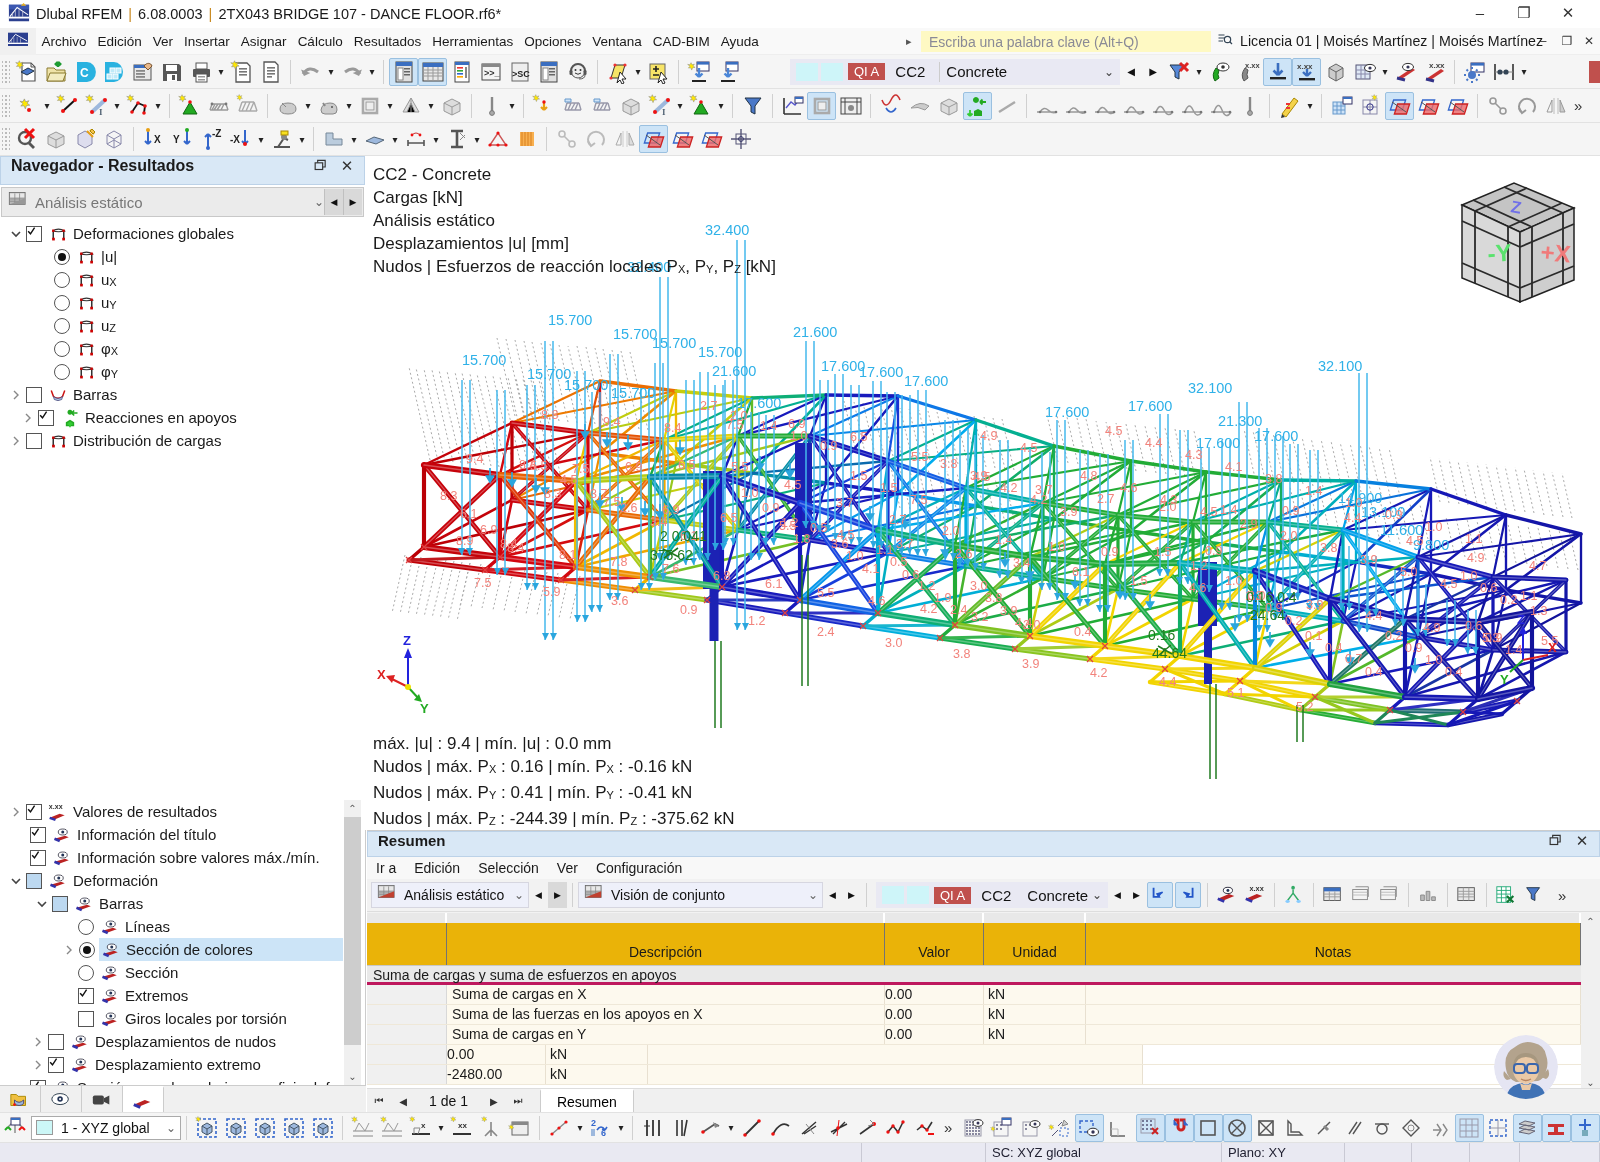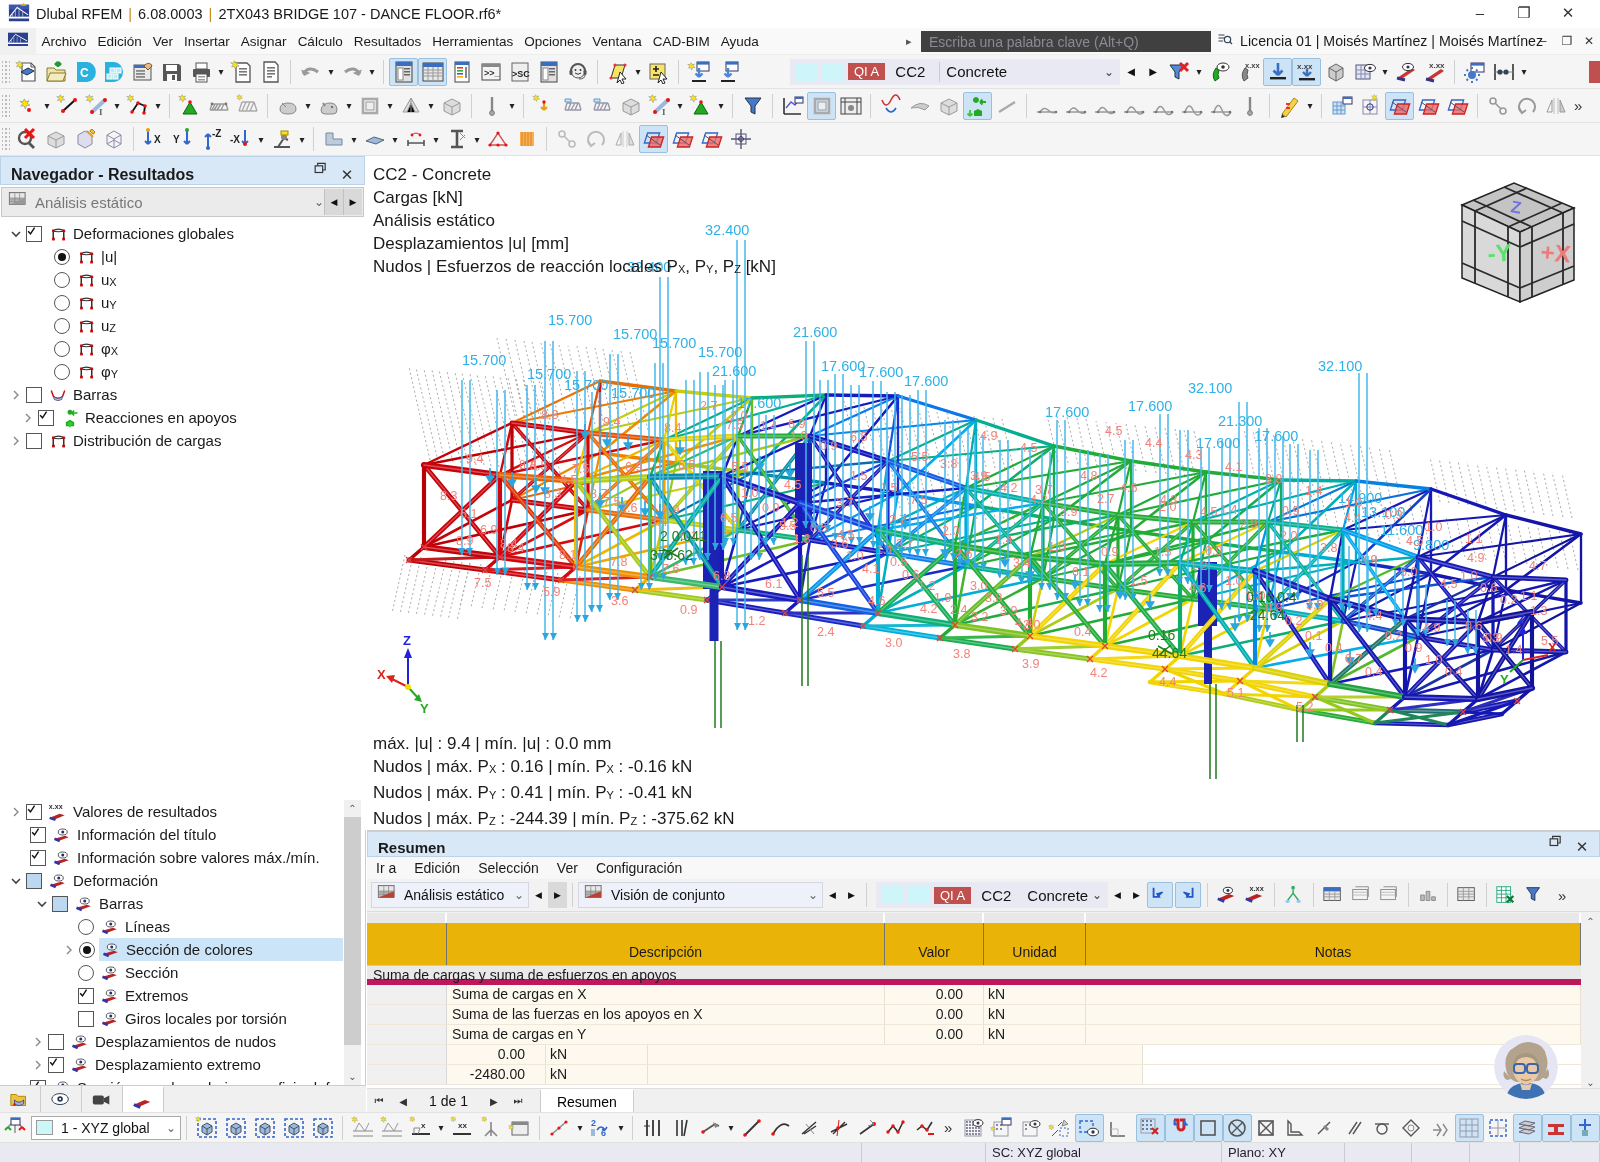--- a/index.html
+++ b/index.html
@@ -5,21 +5,21 @@
 #titlebar{position:absolute;left:0;top:0;width:1600px;height:28px;background:#fff;display:flex;align-items:center}
 .applogo{margin:2px 6px 0 8px}
 .apptitle{font-size:14.5px;color:#1a1a1a}
 .pipe{color:#c8881e;padding:0 2px}
 .winbtns{margin-left:auto;display:flex;margin-right:10px}
 .wb{width:44px;height:28px;text-align:center;line-height:26px;font-size:15px;color:#333}
 #menubar{position:absolute;left:0;top:28px;width:1600px;height:27px;background:#f9f9f9;display:flex;align-items:center;border-bottom:1px solid #eee}
 .mlogo{width:36px;height:27px;display:flex;align-items:center;justify-content:center;background:#f0f0f0}
 .mi{font-size:13.5px;color:#1a1a1a;padding:0 5.5px;white-space:nowrap}
 .msearcharr{position:absolute;left:906px;color:#555;font-size:11px}
-.msearch{position:absolute;left:921px;width:290px;height:21px;background:#404040;color:#8a8a96;font-size:14px;padding:1px 8px;line-height:20px;white-space:nowrap;overflow:hidden}
+.msearch{position:absolute;left:921px;width:290px;height:21px;background:#fef9c3;color:#8a8a96;font-size:14px;padding:1px 8px;line-height:20px;white-space:nowrap;overflow:hidden}
 .msico{position:absolute;left:1216px;top:4px}
 .mlic{position:absolute;left:1240px;font-size:14.2px;color:#1a1a1a;white-space:nowrap}
 .mwb{position:absolute;width:22px;text-align:center;color:#333;font-size:12px}
 .toolbar{position:absolute;left:0;width:1600px;background:#f5f5f5;display:flex;align-items:center;border-bottom:1px solid #e2e2e2}
 #tb1{top:55px;height:34px}
 #tb2{top:89px;height:34px}
 #tb3{top:123px;height:33px}
 #tbb{top:1112px;height:31px;border-top:1px solid #e2e2e2}
 .grip{width:8px;height:24px;margin:0 2px;background-image:radial-gradient(circle,#bbb 1px,transparent 1.2px);background-size:4px 4px;background-position:2px 0}
 .ic{width:29px;height:28px;display:inline-flex;align-items:center;justify-content:center;flex:none}
@@ -29,21 +29,21 @@
 .lccombo{height:26px;background:#e9e9f3;display:inline-flex;align-items:center;padding:0 6px;margin-left:4px;flex:none;width:330px}
 .sw{width:22px;height:18px;background:#cef5f9;margin-right:3px;flex:none}
 .qia{background:#c0504d;color:#fff;font-size:13px;padding:1px 6px;margin:0 2px;flex:none}
 .cc2{font-size:15px;color:#111;margin:0 8px;flex:none}
 .lcsep{width:1px;height:20px;background:#ccc;margin:0 6px}
 .lcname{font-size:15px;color:#111}
 .chev{margin-left:auto;font-size:12px;color:#444}
 .navbt{width:22px;height:24px;text-align:center;line-height:24px;font-size:10px;color:#111;flex:none}
 .morebt{font-size:15px;color:#333;padding:0 4px}
 #leftpanel{position:absolute;left:0;top:156px;width:366px;height:956px;background:#fff;border-right:1px solid #ccc}
-.ptitle{height:29px;background:#d9e8f6;display:flex;align-items:flex-end;padding:0 4px 0 10px;font-size:16px;font-weight:bold;color:#1a1a1a;border:1px solid #bcd2e8}
+.ptitle{height:29px;background:#d9e8f6;display:flex;align-items:flex-start;padding:0 4px 0 10px;font-size:16px;font-weight:bold;color:#1a1a1a;border:1px solid #bcd2e8}
 .ptitle span:first-child{flex:1}
 .pbtn{width:26px;text-align:center;color:#333;font-weight:normal}
 .pcombo{height:30px;margin:2px 1px;background:#ebebeb;display:flex;align-items:center;border:1px solid #c8c8c8;padding:1px}
 .pcicon{margin:0 6px 0 4px}
 .pctext{color:#777;font-size:15px}
 .pcchev{margin-left:auto;color:#666;font-size:12px}
 .pcbt{width:19px;height:26px;background:#d9d9d9;border-left:1px solid #c0c0c0;text-align:center;line-height:26px;font-size:9px;color:#111;flex:none}
 .tree{position:absolute;left:0;width:345px;background:#fff}
 #tree1{top:66px}
 #tree2{top:644px;height:285px;overflow:hidden}
@@ -81,26 +81,26 @@
 #rtable{position:absolute;left:0;top:82px;width:1233px;height:175px;background:#fff;font-size:14px;color:#1a1a1a}
 .thstrip{height:10px;display:flex;background:#fff}
 .thstrip div{background:#e8e8e8;border-right:2px solid #fff}
 .thead{height:43px;display:flex;background:#f0f0f0;border-bottom:1px solid #c8c8c8}
 .thead div{display:flex;align-items:flex-end;justify-content:center;padding-bottom:5px;border-right:1px solid #737373;background:#eab308}
 .c0{width:80px;flex:none}
 .c1{width:438px;flex:none}
 .c2{width:99px;flex:none}
 .c3{width:102px;flex:none}
 .c4{width:495px;flex:none}
-.tsec{height:19px;background:#e9e9e9;border-bottom:6px solid #be185d;padding-left:6px;line-height:18px}
+.tsec{height:19px;background:#e9e9e9;border-bottom:3px solid #be185d;padding-left:6px;line-height:18px}
 .trw{height:20px;display:flex;border-bottom:1px solid #efe8d8}
 .trw .c0{background:#f0f0f0;border-right:1px solid #d8d8d8}
 .trw div{border-right:1px solid #e8e0d0;background:#fdf9ee;line-height:19px}
 .trw .c1{padding-left:5px}
-.trw .c2{text-align:right;padding-right:20px;display:block}
+.trw .c2{padding-right:20px;display:block}
 .trw .c3{padding-left:4px}
 .trw .c4{background:#fdf9ee}
 #rtsb{position:absolute;right:0;top:0;width:19px;height:175px;background:#f0f0f0}
 .sbdn2{position:absolute;bottom:0;width:100%;text-align:center;font-size:10px;color:#555}
 #rnav{position:absolute;left:0;top:257px;width:1233px;height:25px;background:#f0f0f0;display:flex;align-items:center;border-top:1px solid #ddd}
 .nb{width:24px;text-align:center;font-size:10px;color:#333}
 .ntext{font-size:14px;color:#111;padding:0 14px}
 .rtab{height:25px;background:#fff;border:1px solid #ccc;border-bottom:none;border-top:2px solid #fff;padding:0 16px;font-size:14px;line-height:22px;margin-left:10px}
 #statusbar{position:absolute;left:0;top:1143px;width:1600px;height:19px;background:#e9e9f2;display:flex;font-size:13px;color:#223;align-items:center}
 .sc{height:19px;border-right:1px solid #c9c9d4;line-height:19px}

